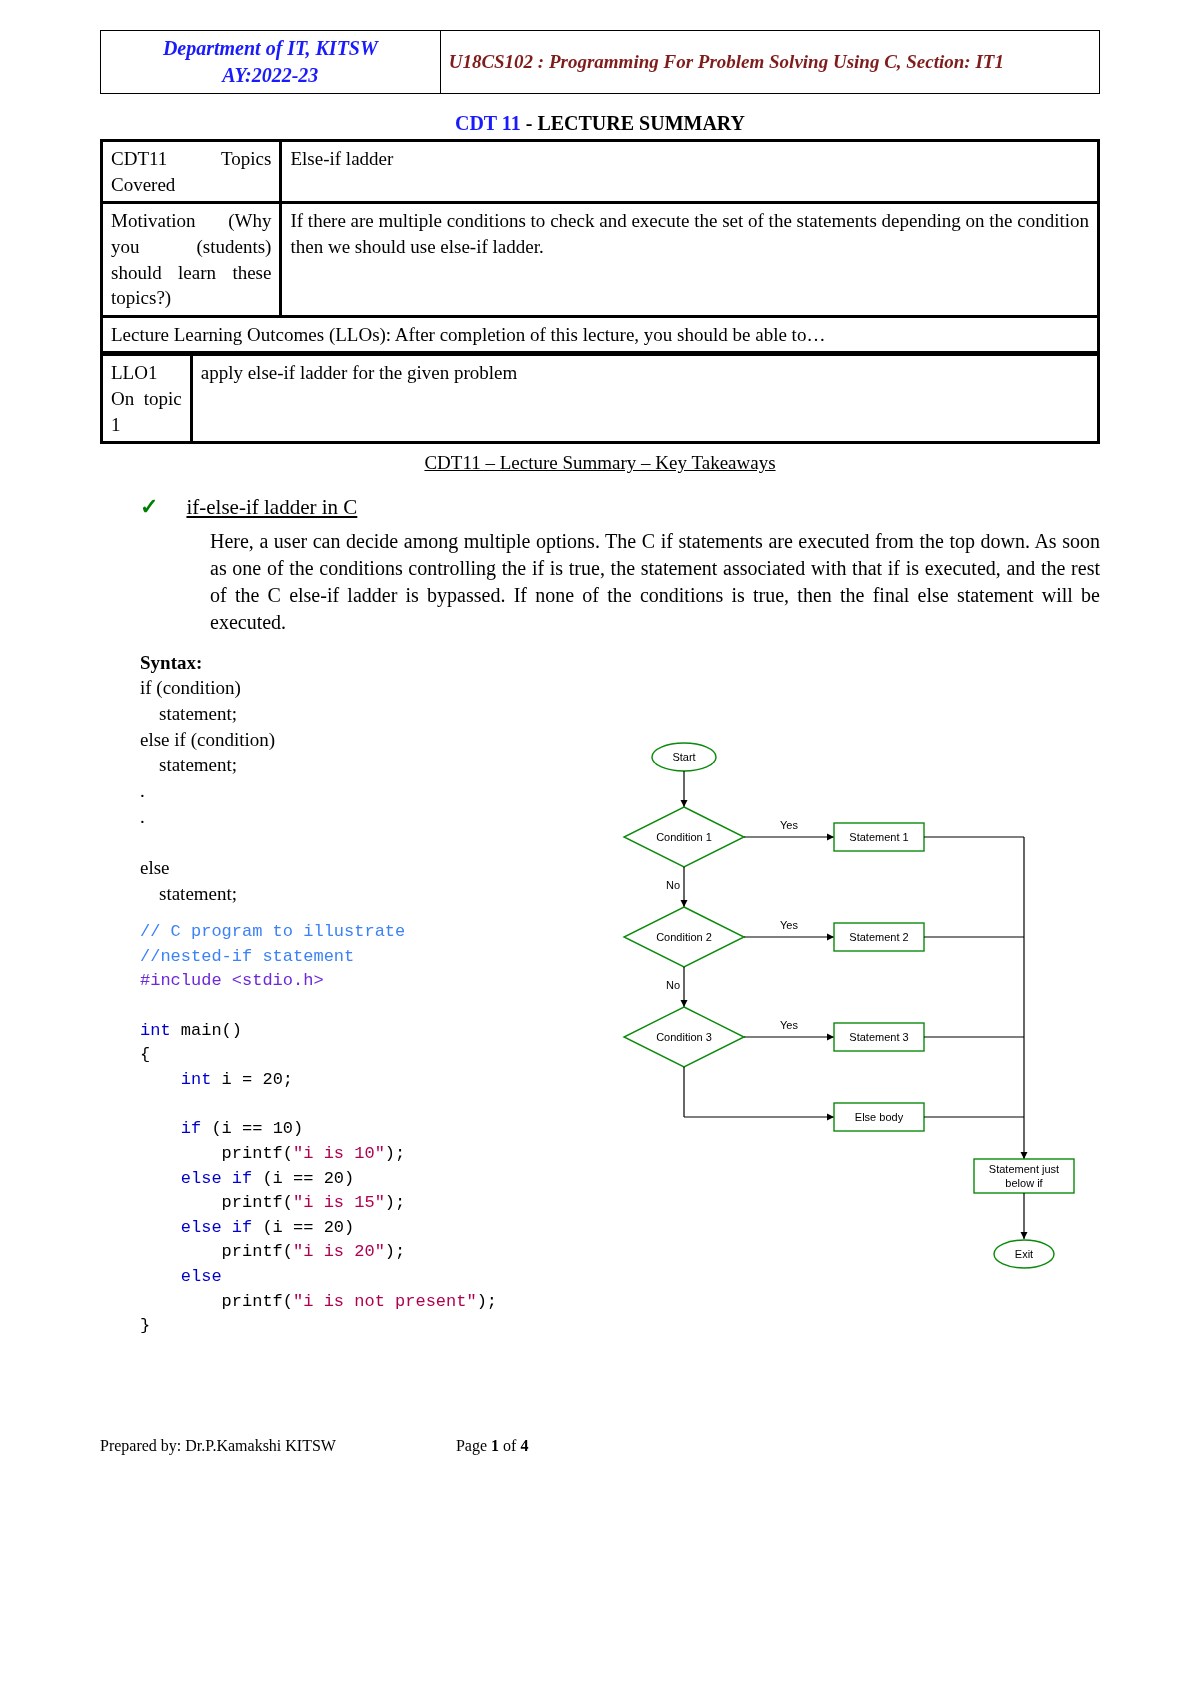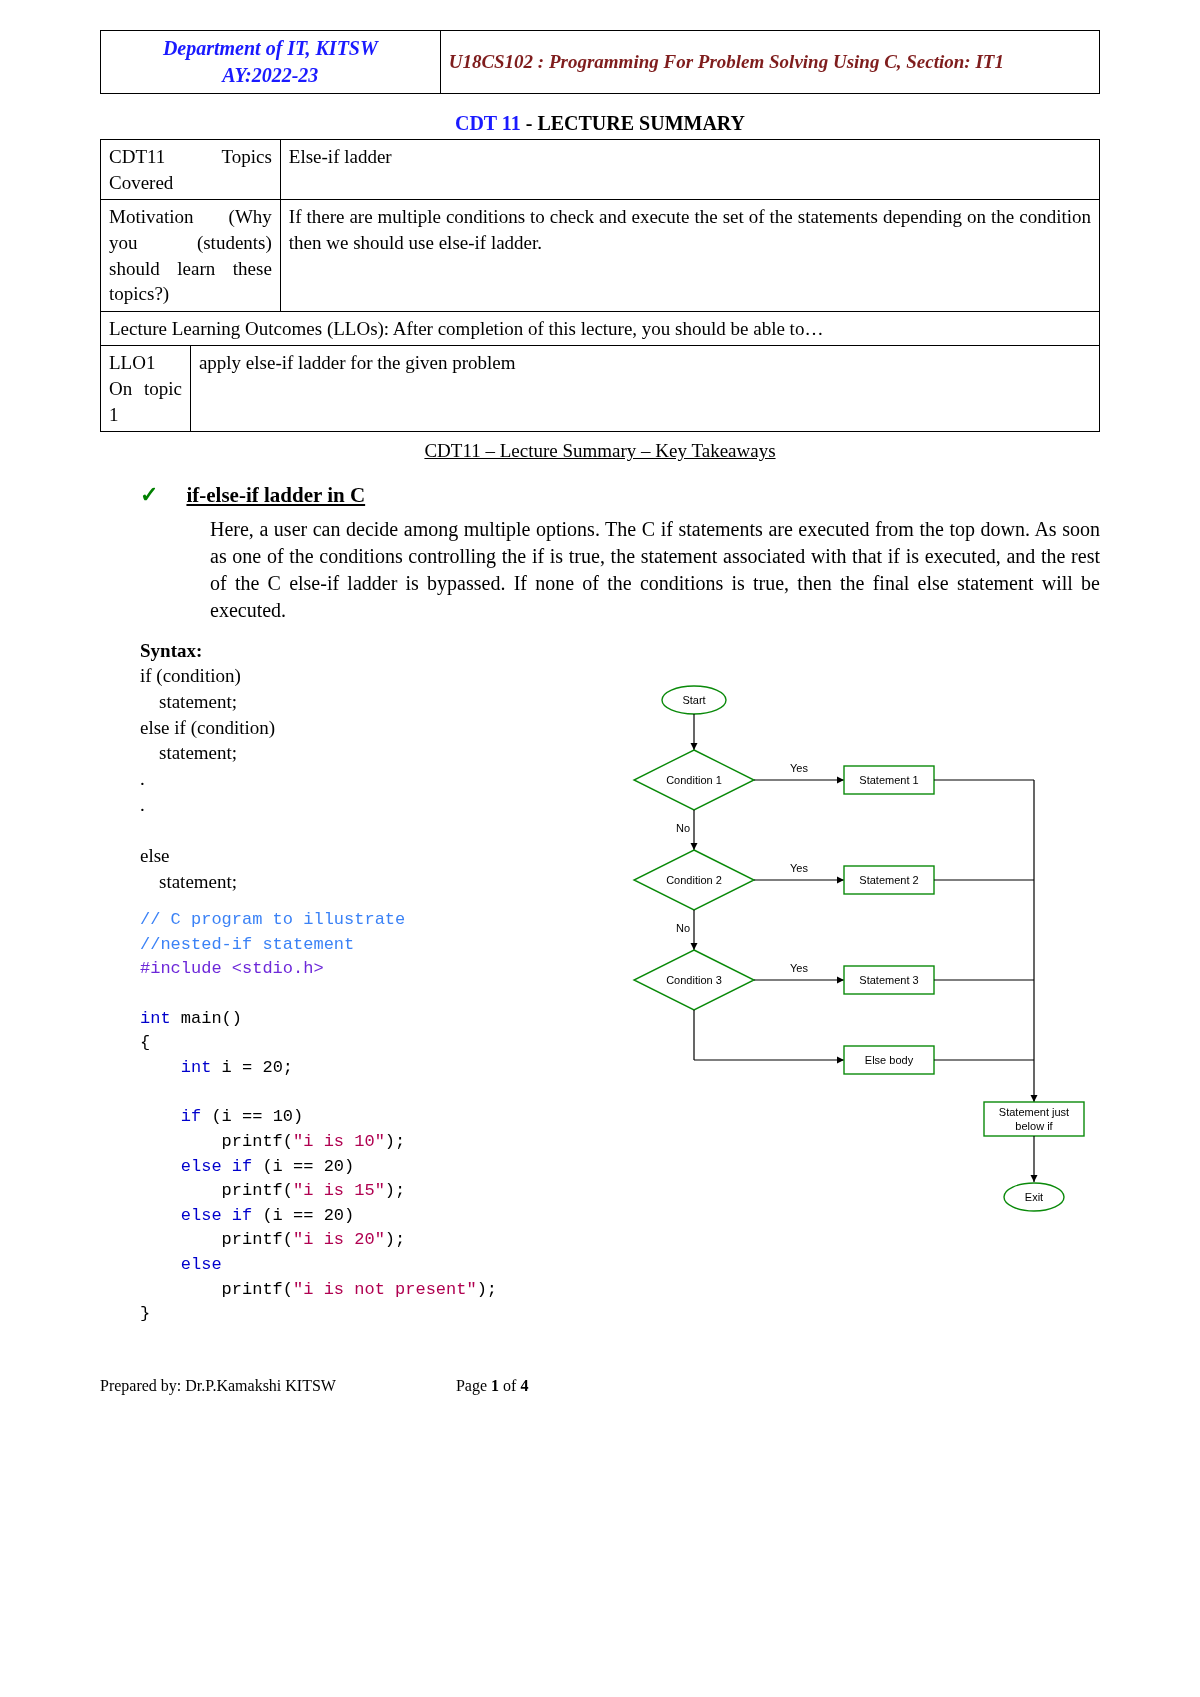--- a/index.html
+++ b/index.html
@@ -43,39 +43,39 @@
     margin-top: 16px;
   }
   .lecture-title .blue { color: #1a1aff; }
   .info-table {
     width: 100%;
     border-collapse: collapse;
     border: 1px solid #000;
     margin-top: 2px;
   }
   .info-table td {
-    border: 1px solid #000000;
+    border: 3px solid #000000;
     padding: 4px 8px;
     vertical-align: top;
     text-align: justify;
     margin-left: 8px;
   }
   .info-lbl { width: 18%; }
   .llo-lbl { width: 9%; }
   .subheading {
     text-align: center;
     text-decoration: underline;
     margin: 6px 0 16px 0;
   }
   .content { padding-left: 40px; }
   .check-row { display: flex; gap: 28px; margin-bottom: 6px; align-items: baseline; }
   .check-icon { color: #008000; font-size: 22px; font-weight: bold; }
-  .topic-title { font-weight: bold; text-decoration: underline; font-size: 21px; }
+  .topic-title { font-weight: normal; text-decoration: underline; font-size: 21px; }
   .para { margin-left: 70px; text-align: justify; margin-bottom: 14px; font-size: 20px;}
-  .two-col { display: flex; gap: 22px; align-items: center; }
+  .two-col { display: flex; gap: 12px; align-items: flex-end; }
   .left-col { flex: 0 0 46%; }
   .right-col { flex: 1; position: relative; }
   .syntax-title { font-weight: bold; }
   .syntax pre { font-family: inherit; font-size: 19px; white-space: pre; }
   .code {
     font-family: Consolas, "Courier New", monospace;
     font-size: 17px;
     white-space: pre;
     margin-top: 14px;
     line-height: 1.45;
@@ -83,21 +83,21 @@
   .c-kw { color: #0000cc; }
   .c-cmt { color: #3b82f6; }
   .c-inc { color: #6d28d9; }
   .c-str { color: #b00050; }
   svg { display: block; }
   .flow-text { font-family: Arial, Helvetica, sans-serif; font-size: 11px; fill: #000; }
   .flow-shape { fill: #fff; stroke: #0a8a0a; stroke-width: 1.4; }
   .flow-line { stroke: #000; stroke-width: 1.2; fill: none; }
   .arrow { fill: #000; }
   .footer {
-    margin-top: 48px;
+    margin-top: 96px;
     font-size: 16px;
     display: flex;
     gap: 120px;
   }
 </style>
 </head>
 <body>
 
 <table class="header-table">
   <tbody>

